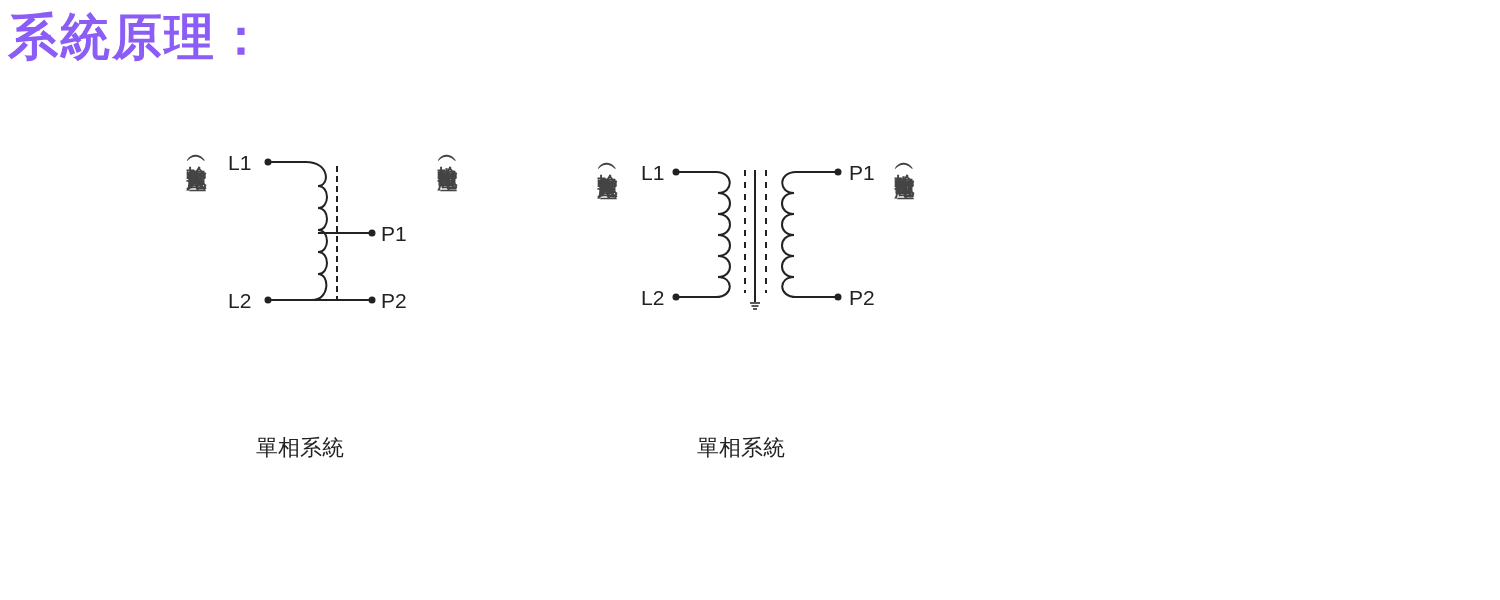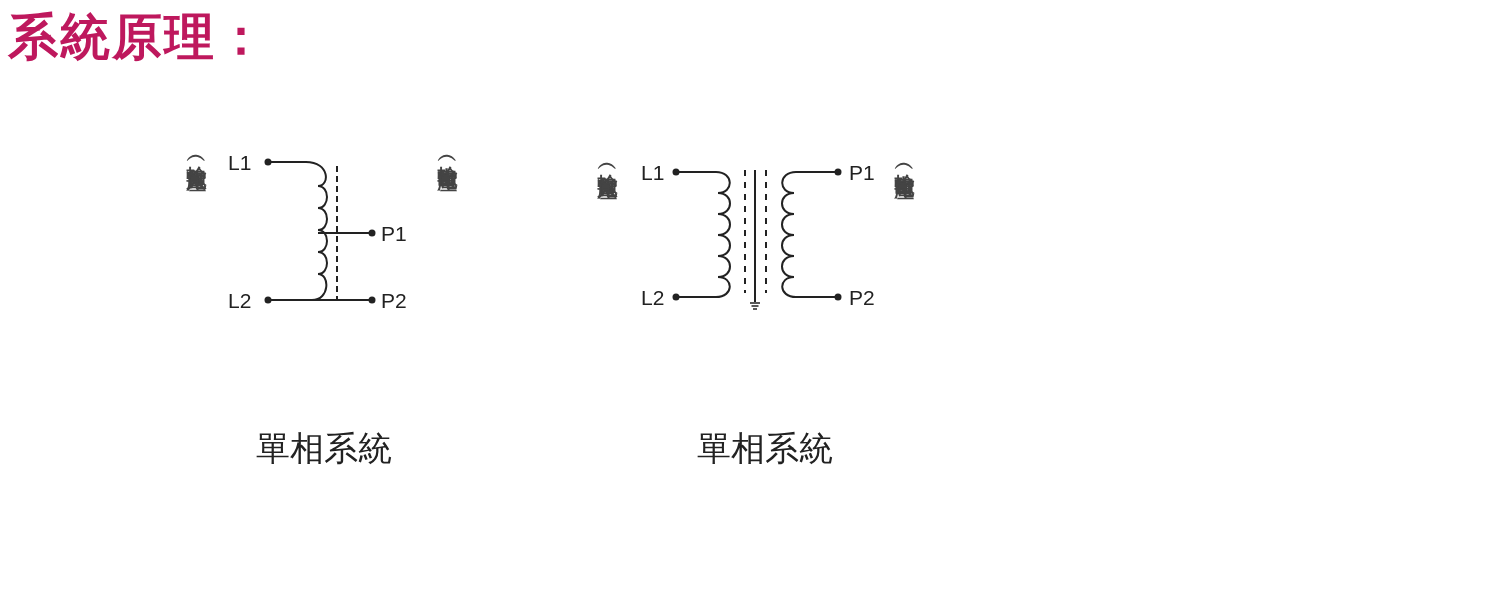--- a/index.html
+++ b/index.html
@@ -1,20 +1,20 @@
 <!DOCTYPE html>
 <html><head>
   <meta charset="utf-8">
   <style>
     html, body { margin: 0; padding: 0; background: #ffffff; }
     body { width: 1500px; height: 600px; position: relative; overflow: hidden;
            font-family: "DejaVu Sans", sans-serif; color: #111; }
     .title { position: absolute; left: 8px; top: 4px; font-size: 50px; font-weight: bold;
-             letter-spacing: 2px; color: #be185d; line-height: 66px; }
-    .caption { position: absolute; font-size: 34px; color: #222; line-height: 40px; }
+             letter-spacing: 2px; color: #8b5cf6; line-height: 66px; }
+    .caption { position: absolute; font-size: 22px; color: #222; line-height: 40px; }
     .vlabel { position: absolute; font-size: 20px; font-weight: bold; color: #444;
               writing-mode: vertical-rl; text-orientation: upright; letter-spacing: 2px; }
     .term { font-family: "Liberation Sans", sans-serif; font-size: 21px; fill: #222; }
     svg { position: absolute; left: 0; top: 0; }
   </style>
 </head>
 <body>
 
 <div class="title">系統原理：</div>
 

